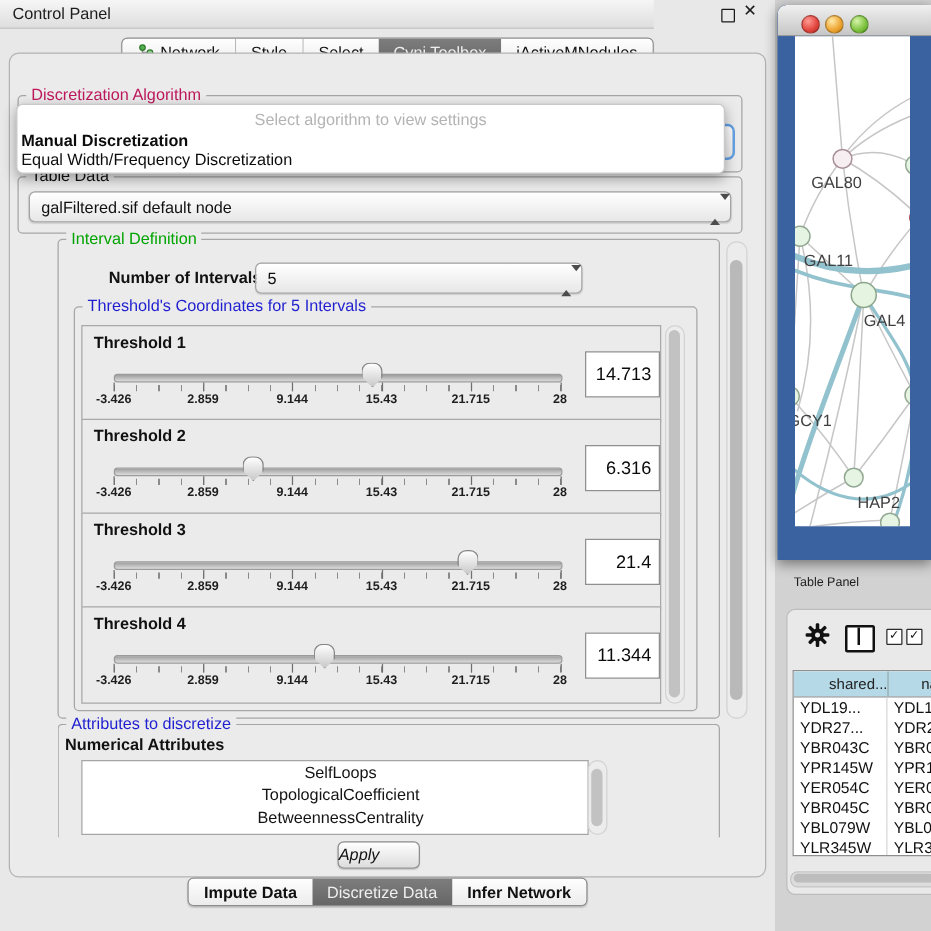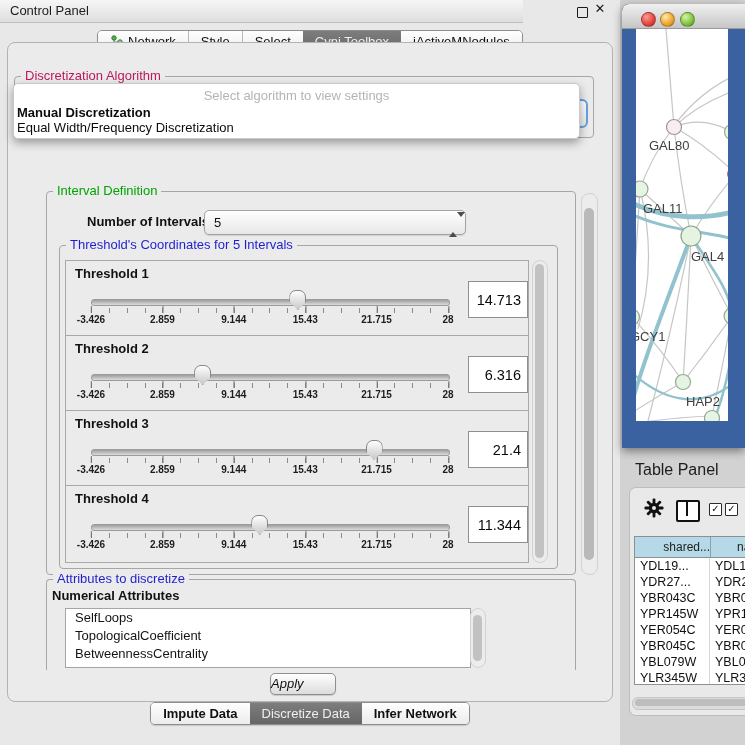--- a/index.html
+++ b/index.html
@@ -70,40 +70,40 @@
   .tick-labels span{position:absolute;transform:translateX(-50%);font-size:10px;font-weight:bold;color:#1d1d1d;}
   .tick-labels span::before{content:'';position:absolute;left:50%;top:-8px;width:1px;height:7px;background:#6f6f6f;}
   .tl0{left:0;} .tl1{left:20%;} .tl2{left:40%;} .tl3{left:60%;} .tl4{left:80%;} .tl5{left:100%;}
   .thr-value{position:absolute;left:402px;top:20px;width:52px;height:35px;background:#fff;
              border:1px solid #8f8f8f;font-size:14.5px;color:#0a0a0a;text-align:right;
              line-height:36px;padding-right:6px;box-sizing:content-box;}
 
   
   .sb-track-v{background:#ececec;border:1px solid #d2d2d2;border-radius:8px;}
   .sb-thumb-v{background:#b9b9b9;border-radius:6px;}
-  .list-box{background:#fff;border:1px solid #a5a5a5;overflow:hidden;}
+  .list-box{background:#fff;border:1px solid #a5a5a5;overflow:hidden;text-align:center;}
   .list-item{font-size:13px;color:#141414;padding-left:9px;line-height:18px;}
 
   .btn{background:linear-gradient(#ffffff,#dcdcdc);border:1px solid #8f8f8f;border-radius:5px;
        font-size:13px;color:#111;text-align:left;box-shadow:0 1px 1px rgba(0,0,0,.15);font-style:italic;}
 
   
   #right-bg{left:620px;top:0;width:125px;height:745px;background:#d2d2d2;}
   #mac-window{left:622px;top:4px;width:123px;height:444px;border-radius:7px 0 0 0;overflow:hidden;
               box-shadow:0 3px 10px rgba(0,0,0,.45);background:#3a62a0;}
   #mac-titlebar{left:0;top:0;width:100%;height:24px;background:linear-gradient(#f0f0f0,#c6c6c6);
                 border-bottom:1px solid #9a9a9a;border-radius:7px 0 0 0;}
   .light{top:8px;width:13px;height:13px;border-radius:50%;border:1px solid rgba(0,0,0,.25);}
   #light-red{left:19px;background:radial-gradient(circle at 35% 30%,#ff9a93,#e0443c 60%,#b02a24);}
   #light-yellow{left:38px;background:radial-gradient(circle at 35% 30%,#ffe9a8,#eda32f 60%,#c27d14);}
   #light-green{left:58px;background:radial-gradient(circle at 35% 30%,#d6f3a9,#7cc23e 60%,#549219);}
   #net-canvas{left:14px;top:25px;width:92px;height:392px;background:#fff;overflow:hidden;position:absolute;}
 
   
-  #table-panel-title{left:635px;top:461px;font-size:16px;color:#1d1d1d;}
+  #table-panel-title{left:635px;top:461px;font-size:10px;color:#1d1d1d;}
   #table-panel{left:629px;top:487px;width:130px;height:227px;background:#e9e9e9;
                border:1px solid #bdbdbd;border-radius:7px;}
   .tp-icon{position:absolute;top:12px;}
   #split-icon{left:46px;width:20px;height:18px;border:2px solid #111;border-radius:2px;background:#fff;}
   #split-icon::after{content:'';position:absolute;left:8px;top:0;width:2px;height:14px;background:#111;}
   .chk{width:11px;height:11px;border:1.5px solid #2a2a2a;border-radius:1px;background:#fff;
        font-size:10px;line-height:10px;text-align:center;color:#111;font-weight:bold;}
   #chk1{left:79px;top:15px;} #chk2{left:95px;top:15px;}
   #tp-table{left:4px;top:48px;width:130px;height:147px;background:#fff;border:1px solid #8f8f8f;
             overflow:hidden;position:absolute;}
@@ -152,20 +152,29 @@
       <span class="seg">jActiveMNodules</span>
     </span>
   </div>
 
   <div id="content-box" class="abs">
 
     <div class="abs groupbox" style="left:6px;top:33px;width:578px;height:60px;">
       <span class="legend" style="color:#be185d;">Discretization Algorithm</span>
     </div>
 
+    <div class="abs groupbox" style="left:6px;top:98px;width:578px;height:44px;">
+      <span class="legend" style="color:#111;">Table Data</span>
+      <div class="combo abs" style="left:8px;top:11px;width:551px;height:23px;">
+        <span>galFiltered.sif default node</span>
+        <span class="arrows">
+          <span class="tri-up"></span><span class="tri-dn"></span>
+        </span>
+      </div>
+    </div>
 
     <div class="abs groupbox" style="left:38px;top:148px;width:528px;height:382px;">
       <span class="legend" style="color:#00a400;">Interval Definition</span>
 
       <span class="abs" style="left:40px;top:22px;font-size:13px;font-weight:bold;color:#111;">Number of Intervals</span>
       <div class="combo abs" style="left:157px;top:18px;width:251px;height:23px;">
         <span>5</span>
         <span class="arrows">
           <span class="tri-up"></span><span class="tri-dn"></span>
         </span>

